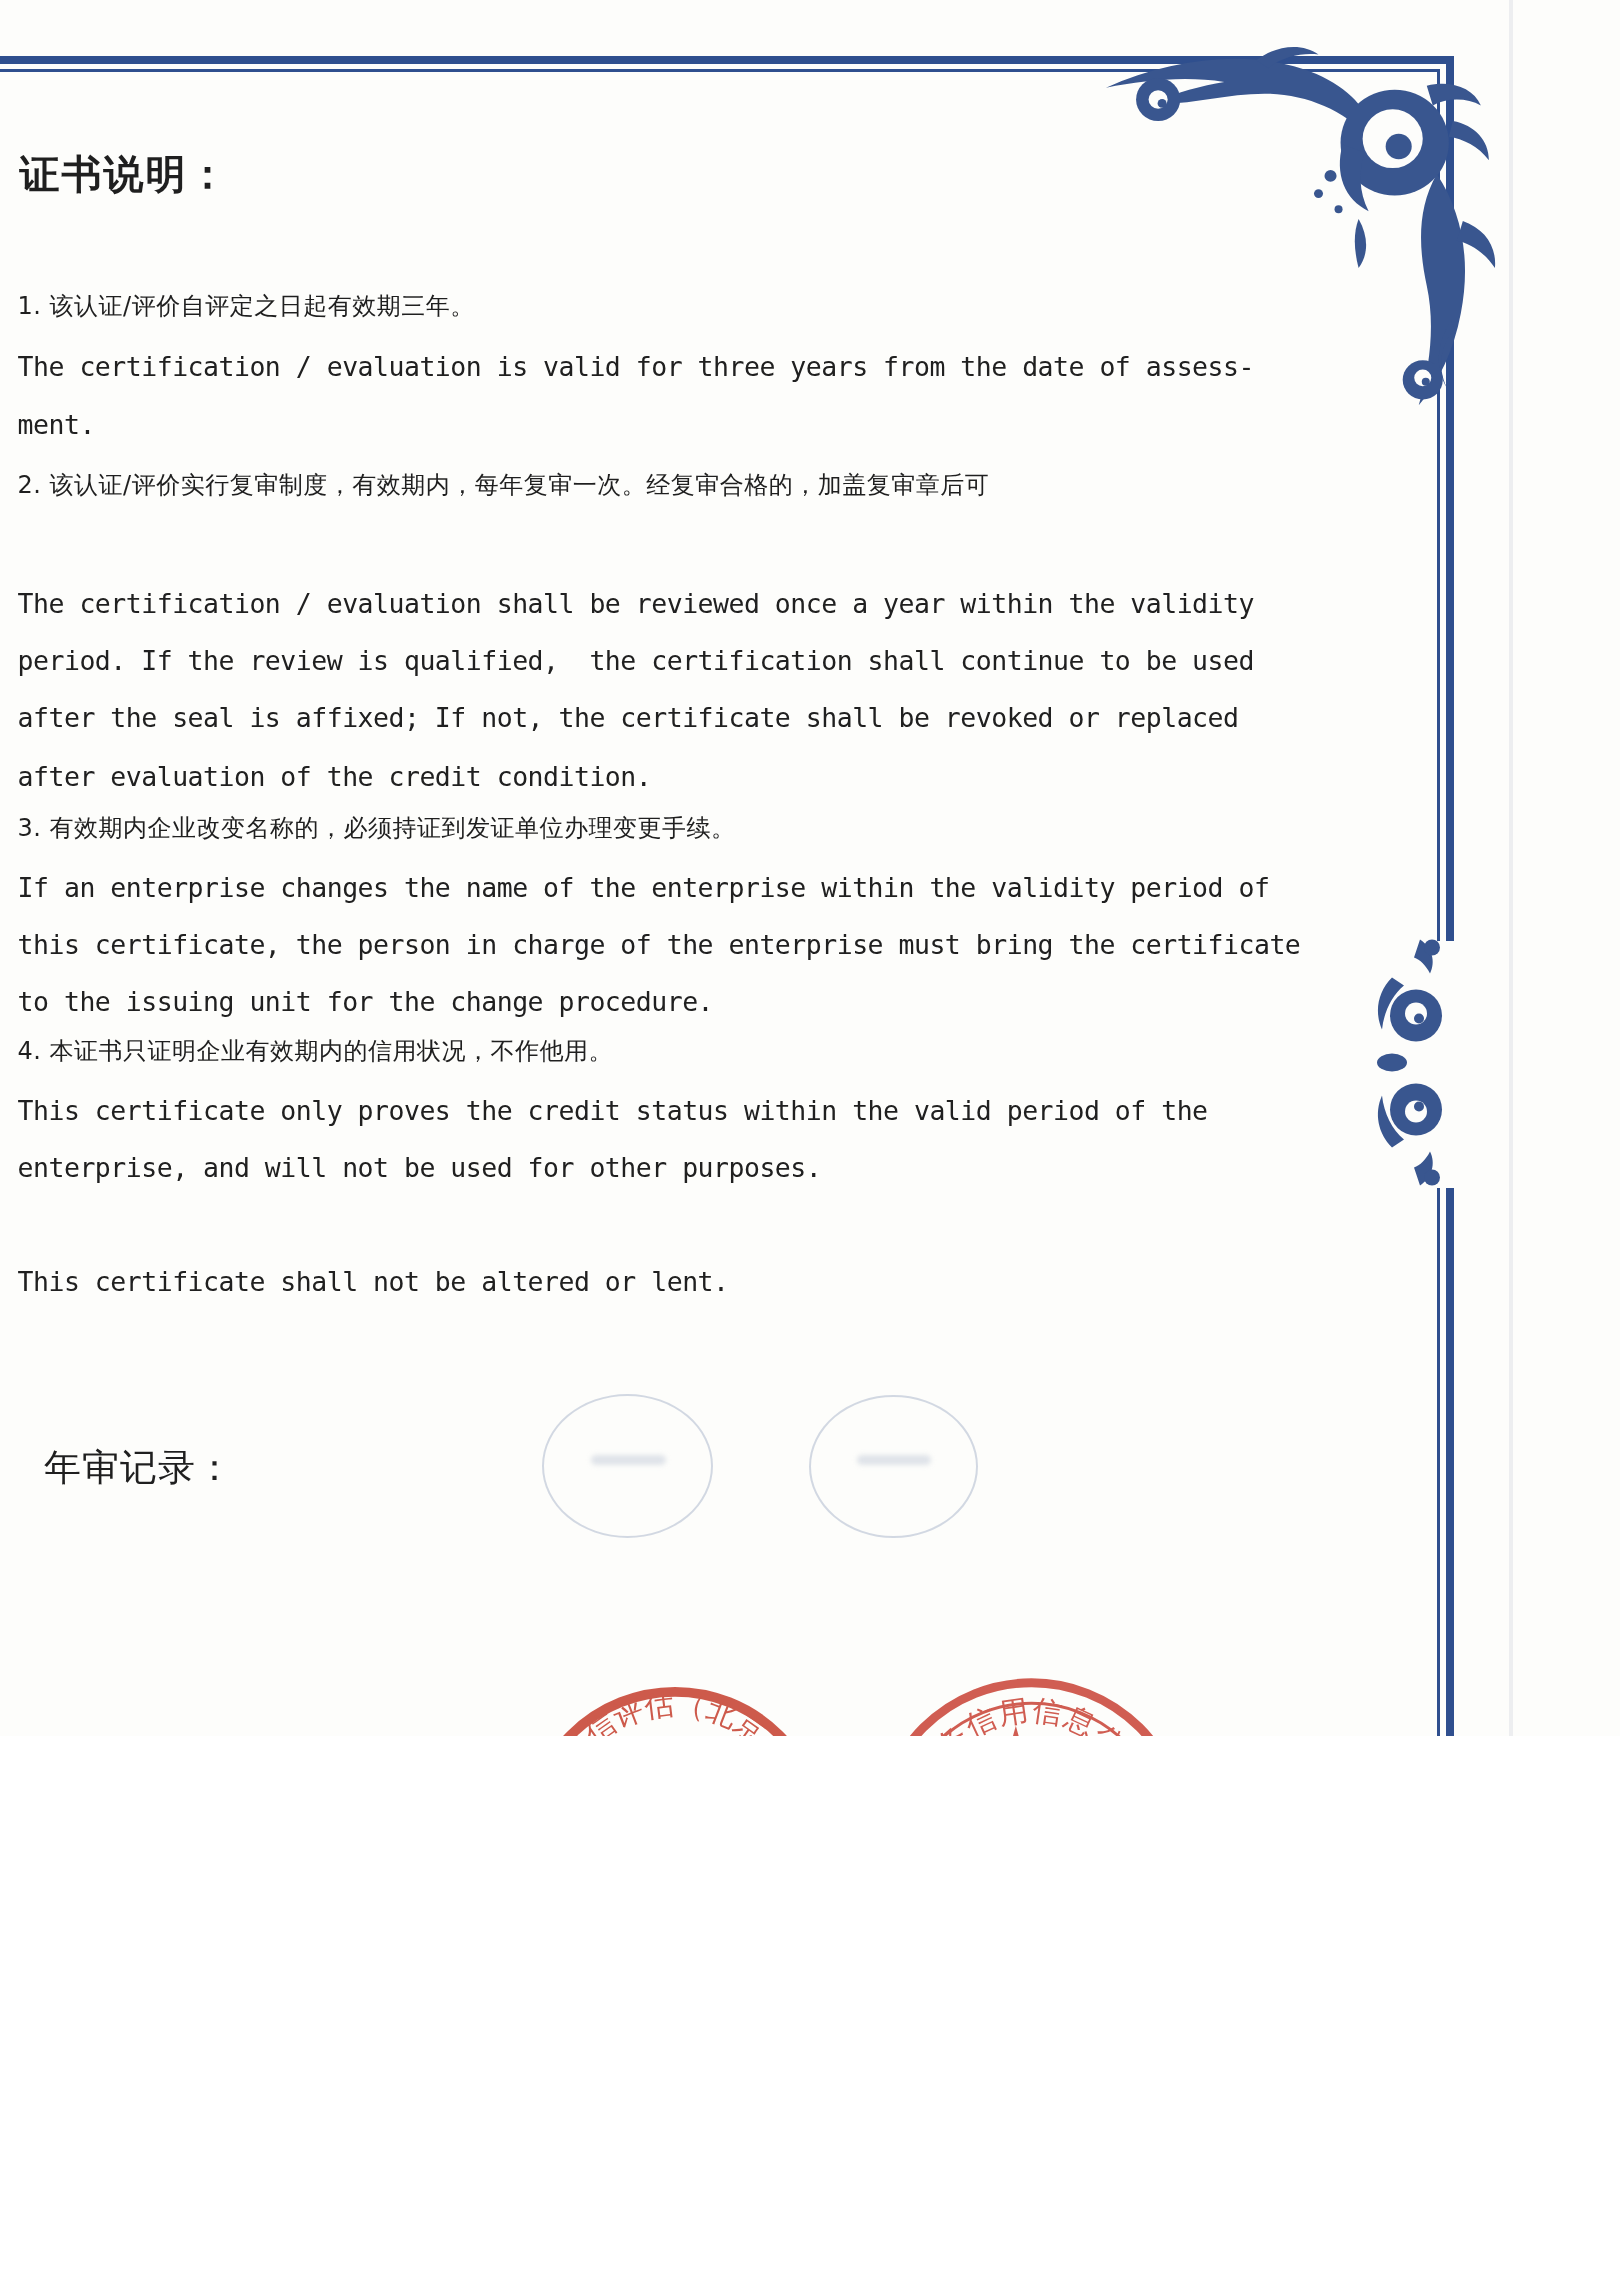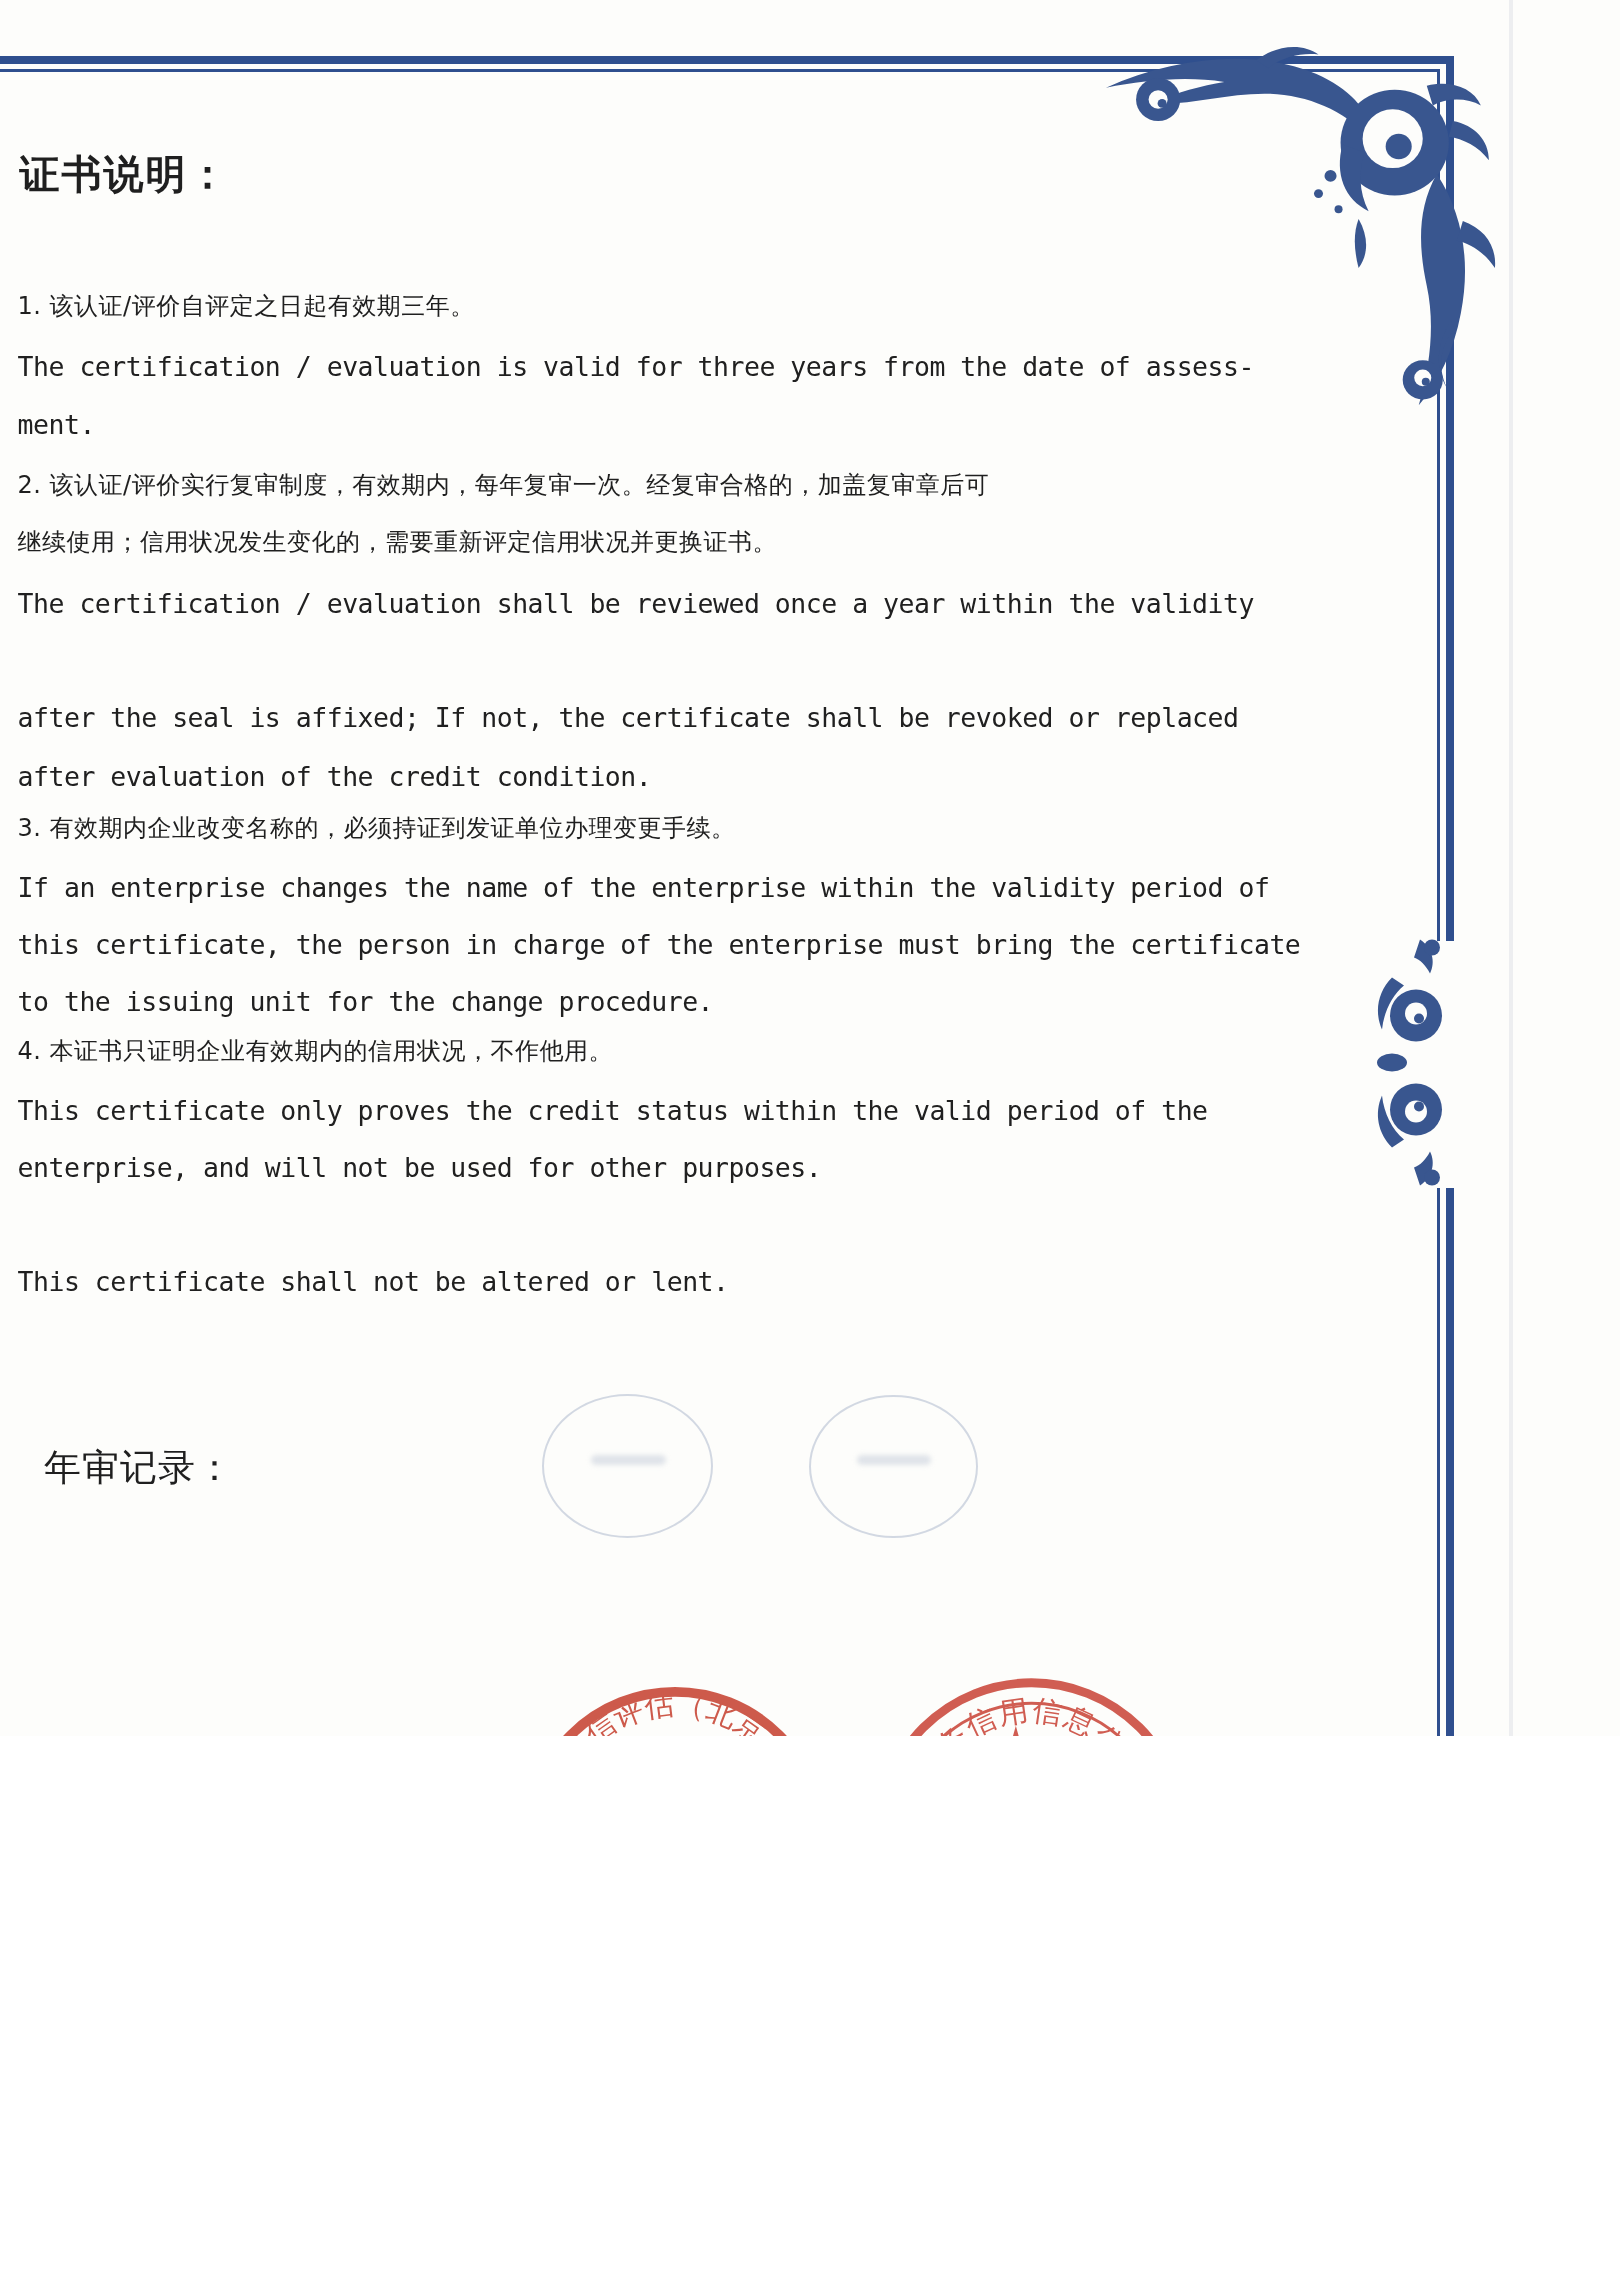--- a/index.html
+++ b/index.html
@@ -107,22 +107,22 @@
     </g>
   </svg>
 
   <div class="title">证书说明：</div>
 
   <div class="zh" style="top:290px">1. 该认证/评价自评定之日起有效期三年。</div>
   <div class="en" style="top:351px">The certification / evaluation is valid for three years from the date of assess-</div>
   <div class="en" style="top:409px">ment.</div>
 
   <div class="zh" style="top:469px">2. 该认证/评价实行复审制度，有效期内，每年复审一次。经复审合格的，加盖复审章后可</div>
-  <div class="zh" style="top:526px">继续使用；信用状况发生变化的，需要重新评定信用状况并更换证书。</div>
   <div class="en" style="top:588px">The certification / evaluation shall be reviewed once a year within the validity</div>
+  <div class="en" style="top:645px">period. If the review is qualified,  the certification shall continue to be used</div>
   <div class="en" style="top:702px">after the seal is affixed; If not, the certificate shall be revoked or replaced</div>
   <div class="en" style="top:761px">after evaluation of the credit condition.</div>
 
   <div class="zh" style="top:812px">3. 有效期内企业改变名称的，必须持证到发证单位办理变更手续。</div>
   <div class="en" style="top:872px">If an enterprise changes the name of the enterprise within the validity period of</div>
   <div class="en" style="top:929px">this certificate, the person in charge of the enterprise must bring the certificate</div>
   <div class="en" style="top:986px">to the issuing unit for the change procedure.</div>
 
   <div class="zh" style="top:1035px">4. 本证书只证明企业有效期内的信用状况，不作他用。</div>
   <div class="en" style="top:1095px">This certificate only proves the credit status within the valid period of the</div>

